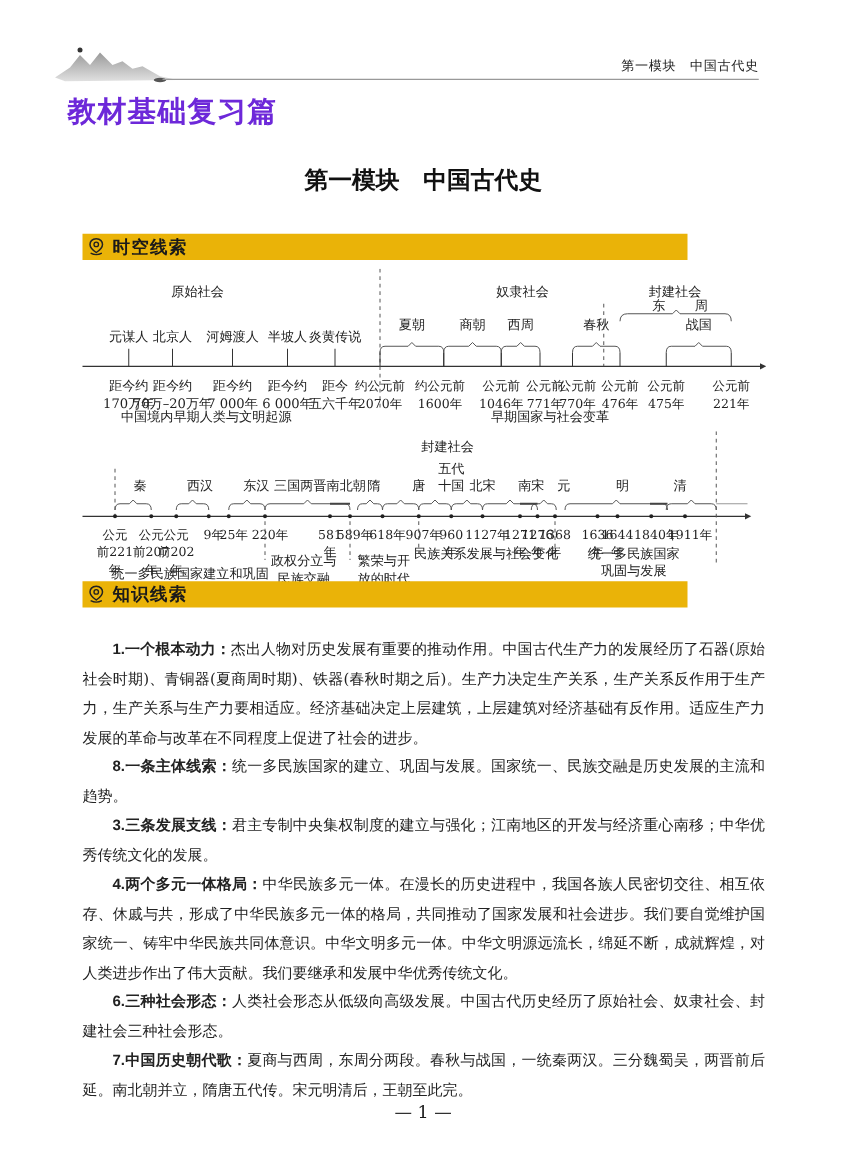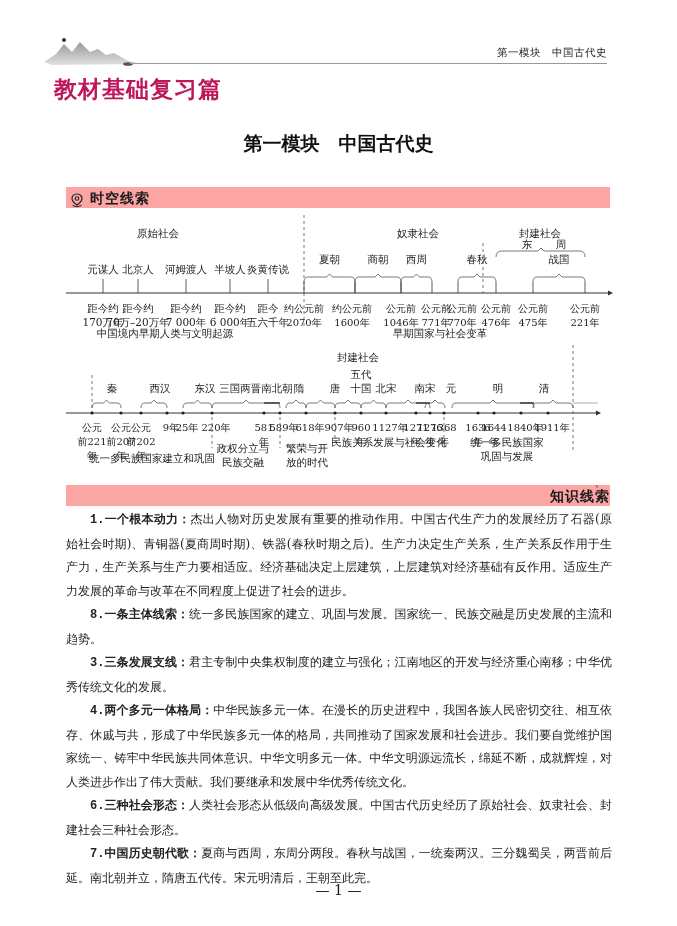--- a/index.html
+++ b/index.html
@@ -4,32 +4,32 @@
 <style>
   html, body { margin: 0; padding: 0; background: #ffffff; }
   body { width: 677px; height: 926px; position: relative; overflow: hidden;
          font-family: "DejaVu Serif", "Liberation Serif", serif; color: #1a1a1a; }
   .abs { position: absolute; }
   .header-rule { position: absolute; left: 130px; top: 63px; width: 477px; height: 1px; background: #999; }
   .mountain { position: absolute; left: 42px; top: 36px; width: 120px; height: 34px; }
   .running-head { position: absolute; right: 70px; top: 46px; font-size: 10.5px;
                   font-family: "DejaVu Sans", sans-serif; color: #222; letter-spacing: 0.5px; }
   .part-title { position: absolute; left: 54px; top: 74px; font-size: 23px; font-weight: bold;
-                font-family: "DejaVu Sans", sans-serif; letter-spacing: 1px; color: #be185d; }
+                font-family: "DejaVu Sans", sans-serif; letter-spacing: 1px; color: #6d28d9; }
   .module-title { position: absolute; left: 0; width: 677px; top: 131px; text-align: center;
                   font-size: 19px; font-weight: bold; font-family: "DejaVu Sans", sans-serif; color: #111; }
-  .section-bar { position: absolute; left: 66px; width: 544px; height: 21px; background: #fca5a5;
-                 display: flex; align-items: flex-end; }
+  .section-bar { position: absolute; left: 66px; width: 484px; height: 21px; background: #eab308;
+                 display: flex; align-items: center; }
   .section-bar .pin { width: 14px; height: 15px; margin-left: 4px; margin-right: 6px; }
   .section-bar .label { font-size: 14px; font-weight: bold; font-family: "DejaVu Sans", sans-serif; letter-spacing: 1px; }
   svg text { font-family: "DejaVu Serif", "Liberation Serif", serif; fill: #222; }
   .para { position: absolute; left: 66px; width: 546px; font-size: 12px; line-height: 23.5px;
           text-align: justify; color: #222; }
   .para p { margin: 0; text-indent: 2em; }
-  .para b { font-family: Liberation Mono, monospace; font-weight: bold; }
+  .para b { font-family: Liberation Sans, sans-serif; font-weight: bold; }
   .page-num { position: absolute; left: 0; width: 677px; top: 882px; text-align: center; font-size: 14px; }
 </style>
 </head>
 <body>
 
 <svg class="mountain" viewBox="0 0 120 34">
   <defs>
     <linearGradient id="mg" x1="0" x2="0" y1="0" y2="1">
       <stop offset="0" stop-color="#9a9a9a"></stop>
         <stop offset="1" stop-color="#e0e0e0"></stop>
@@ -235,21 +235,21 @@
       <text x="243" y="107" text-anchor="middle">政权分立与</text>
       <text x="243" y="121" text-anchor="middle">民族交融</text>
       <text x="307" y="107" text-anchor="middle">繁荣与开</text>
       <text x="307" y="121" text-anchor="middle">放的时代</text>
       <text x="389" y="101" text-anchor="middle">民族关系发展与社会变化</text>
       <text x="507" y="101" text-anchor="middle">统一多民族国家</text>
       <text x="507" y="115" text-anchor="middle">巩固与发展</text>
     </g>
 </svg>
 
-<div class="section-bar" style="top:485px;flex-direction:column;">
+<div class="section-bar" style="top:465px;">
   <svg class="pin" viewBox="0 0 14 15">
     <path d="M7 1 C3.5 1 2 3.5 2 5.5 C2 8.5 7 12 7 12 C7 12 12 8.5 12 5.5 C12 3.5 10.5 1 7 1 Z" fill="none" stroke="#222" stroke-width="1.2"></path>
     <circle cx="7" cy="5.5" r="1.8" fill="none" stroke="#222" stroke-width="1.1"></circle>
     <path d="M2.5 12.5 Q7 15 11.5 12.5" fill="none" stroke="#222" stroke-width="1"></path>
   </svg>
   <span class="label">知识线索</span>
 </div>
 
 <div class="para" style="top:508px;">
   <p><b>1.一个根本动力：</b><span>杰出人物对历史发展有重要的推动作用。中国古代生产力的发展经历了石器(原始社会时期)、青铜器(夏商周时期)、铁器(春秋时期之后)。生产力决定生产关系，生产关系反作用于生产力，生产关系与生产力要相适应。经济基础决定上层建筑，上层建筑对经济基础有反作用。适应生产力发展的革命与改革在不同程度上促进了社会的进步。</span></p>

